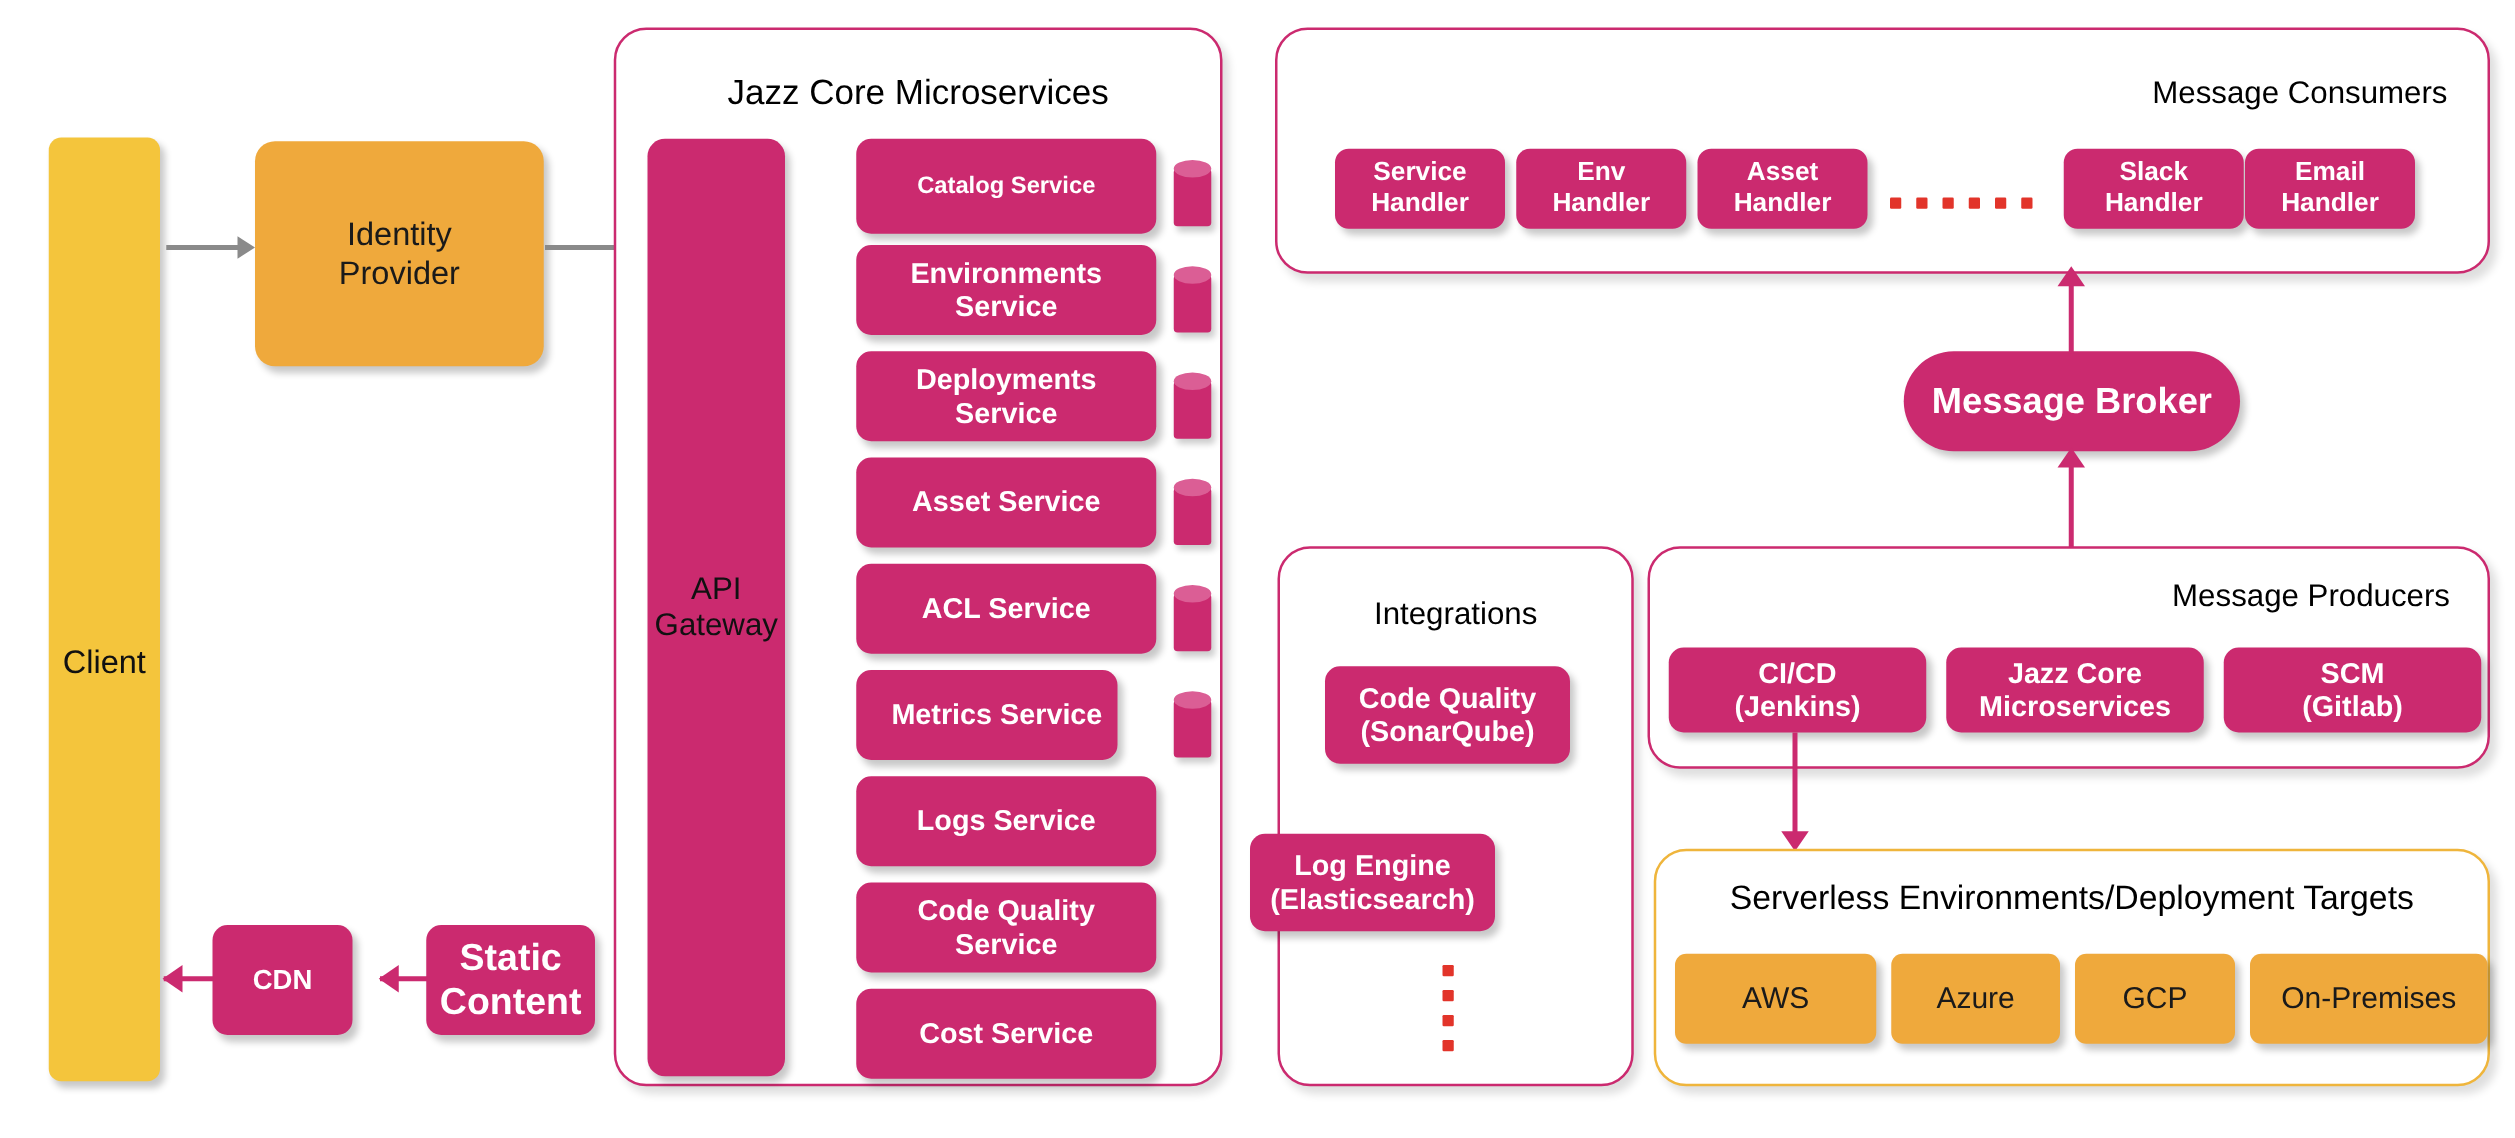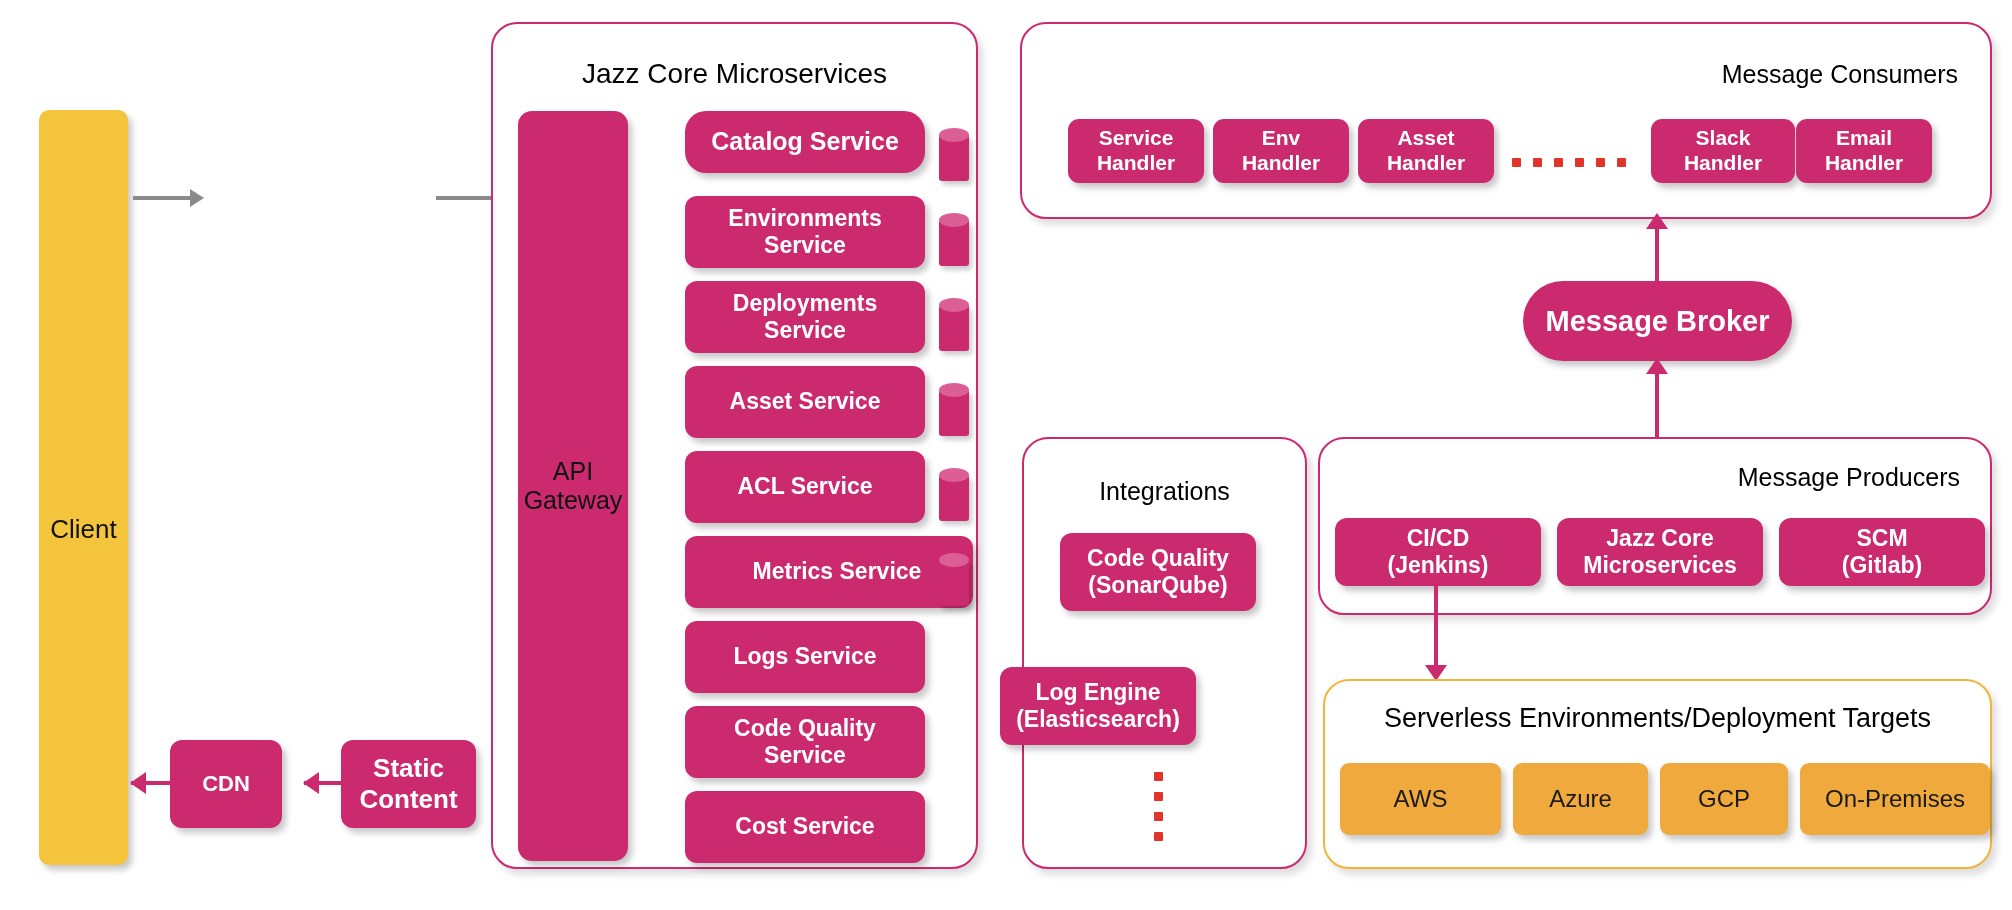--- a/index.html
+++ b/index.html
@@ -96,51 +96,55 @@
 </style>
 </head>
 <body>
 
 <div id="stage">
 
   <div class="node amber-light" style="left:39px;top:110px;width:89px;height:755px;border-radius:10px;font-size:26px;align-items:flex-end;padding-bottom:320px;">
     <span>Client</span>
   </div>
 
+  <div class="node amber" style="left:204px;top:113px;width:231px;height:180px;border-radius:16px;font-size:26px;white-space:pre-line;">
+    <span>Identity
+Provider</span>
+  </div>
 
   <div class="line grey" style="left:133px;top:196px;width:58px;height:4px;"></div>
   <div class="arrow right grey" style="left:190px;top:189px;"></div>
 
   <div class="line grey" style="left:436px;top:196px;width:82px;height:4px;"></div>
   <div class="arrow right grey" style="left:515px;top:189px;"></div>
 
   <div class="node pink" style="left:170px;top:740px;width:112px;height:88px;font-size:22px;">
     <span>CDN</span>
   </div>
-  <div class="node pink" style="left:341px;top:740px;width:135px;height:88px;font-size:26px;white-space:pre-line;">
+  <div class="node pink" style="left:341px;top:740px;width:135px;height:88px;font-size:30px;white-space:pre-line;">
     <span>Static
 Content</span>
   </div>
 
   <div class="line" style="left:304px;top:781px;width:38px;height:4px;"></div>
   <div class="arrow left" style="left:303px;top:772px;"></div>
 
   <div class="line" style="left:131px;top:781px;width:40px;height:4px;"></div>
   <div class="arrow left" style="left:130px;top:772px;"></div>
 
   <div class="group" style="left:491px;top:22px;width:487px;height:847px;">
     <div class="group-title" style="left:0;right:0;top:34px;text-align:center;font-size:28px;">Jazz Core Microservices</div>
   </div>
 
   <div class="node pink" style="left:518px;top:111px;width:110px;height:750px;border-radius:14px;font-size:25px;white-space:pre-line;color:#111111;font-weight:400;">
     <span>API
 Gateway</span>
   </div>
 
-  <div class="node pink" style="left:685px;top:111px;width:240px;height:62px;font-size:25px;white-space:pre-line;border-radius:21px;">
+  <div class="node pink" style="left:685px;top:111px;width:240px;height:76px;font-size:19px;white-space:pre-line;">
     <span>Catalog Service</span>
   </div>
   <div class="db" style="left:939px;top:135px;"></div>
 
   <div class="node pink" style="left:685px;top:196px;width:240px;height:72px;font-size:23px;white-space:pre-line;">
     <span>Environments
 Service</span>
   </div>
   <div class="db" style="left:939px;top:220px;"></div>
 
@@ -153,21 +157,21 @@
   <div class="node pink" style="left:685px;top:366px;width:240px;height:72px;font-size:23px;white-space:pre-line;">
     <span>Asset Service</span>
   </div>
   <div class="db" style="left:939px;top:390px;"></div>
 
   <div class="node pink" style="left:685px;top:451px;width:240px;height:72px;font-size:23px;white-space:pre-line;">
     <span>ACL Service</span>
   </div>
   <div class="db" style="left:939px;top:475px;"></div>
 
-  <div class="node pink" style="left:685px;top:536px;width:288px;height:72px;font-size:23px;white-space:pre-line;padding-left:16px;">
+  <div class="node pink" style="left:685px;top:536px;width:209px;height:72px;font-size:23px;white-space:pre-line;padding-left:16px;">
     <span>Metrics Service</span>
   </div>
   <div class="db" style="left:939px;top:560px;"></div>
 
   <div class="node pink" style="left:685px;top:621px;width:240px;height:72px;font-size:23px;white-space:pre-line;">
     <span>Logs Service</span>
   </div>
 
   <div class="node pink" style="left:685px;top:706px;width:240px;height:72px;font-size:23px;white-space:pre-line;">
     <span>Code Quality

